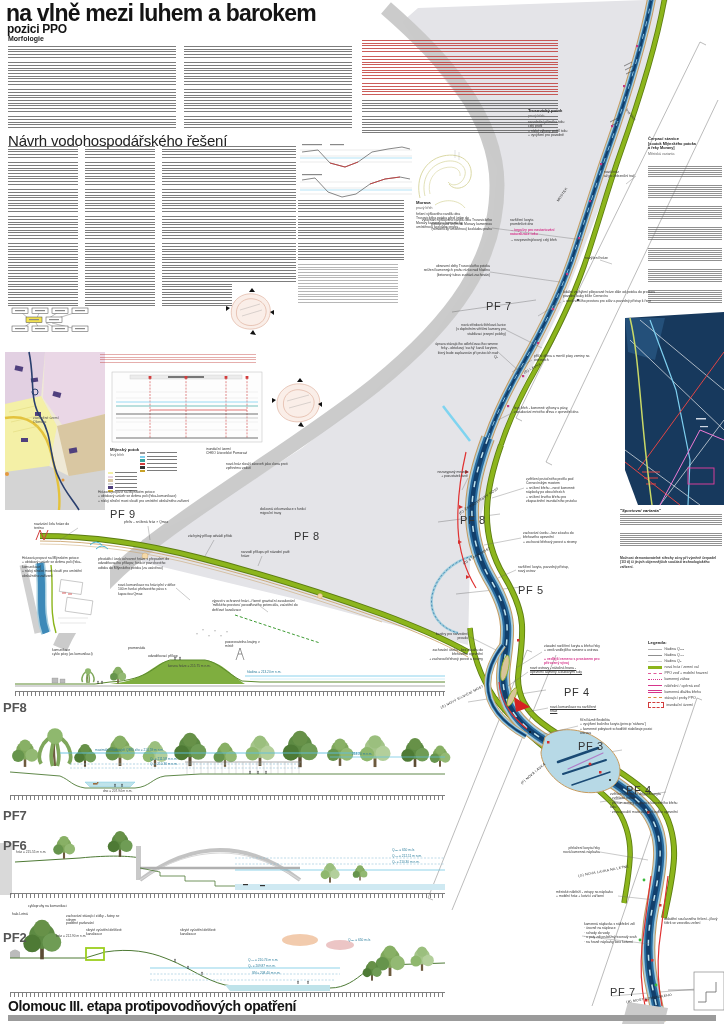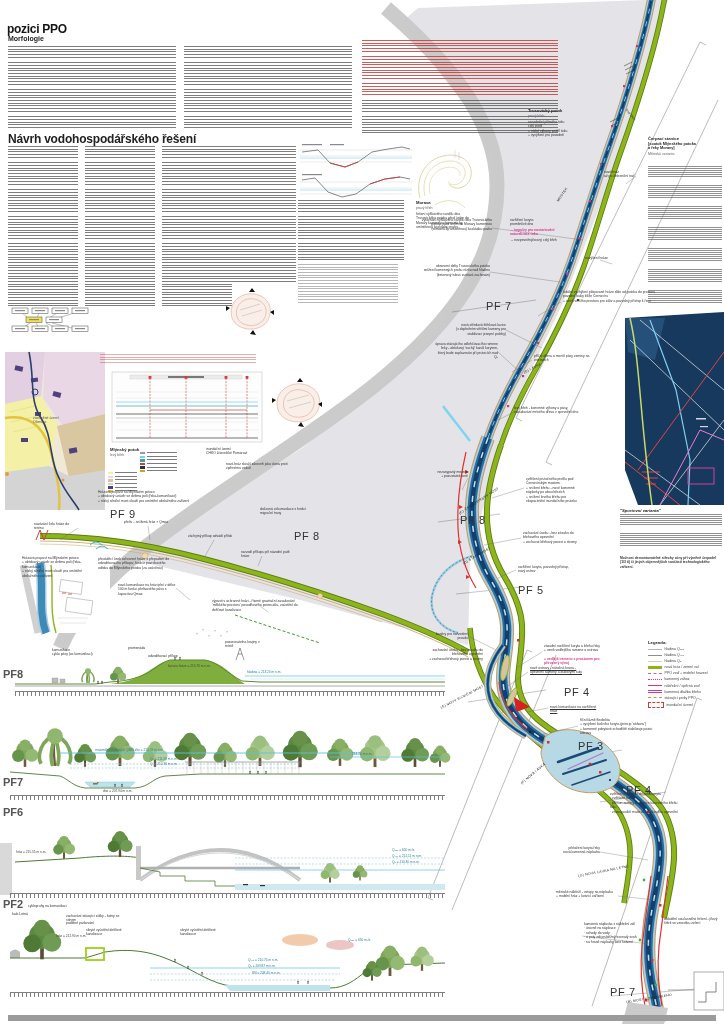--- a/index.html
+++ b/index.html
@@ -9,24 +9,24 @@
   svg{display:block;}
   
   .bars{background:repeating-linear-gradient(#4a4a4a 0 0.9px, transparent 0.9px 2.7px);opacity:.72;}
   .bars.red{background:repeating-linear-gradient(#bf3430 0 0.9px, transparent 0.9px 2.7px);opacity:.8;}
   .bars.light{opacity:.4;}
   .bars.tiny{background:repeating-linear-gradient(#666 0 0.7px, transparent 0.7px 2.1px);}
   
   .title{font-size:23px;font-weight:bold;letter-spacing:-0.8px;color:#141414;line-height:1;}
   .subtitle{font-size:12px;font-weight:bold;letter-spacing:-0.3px;color:#141414;}
   .h-morf{font-size:7px;font-weight:bold;}
-  .h-navrh{font-size:12px;font-weight:bold;letter-spacing:-0.2px;}
+  .h-navrh{font-size:15px;font-weight:normal;letter-spacing:-0.2px;}
   .footer-title{font-size:14px;font-weight:bold;letter-spacing:-0.4px;color:#141414;}
   .pfmap{font-size:11px;color:#333;letter-spacing:0.6px;}
-  .pfstrip{font-size:11px;font-weight:bold;color:#555;}
+  .pfstrip{font-size:13px;font-weight:bold;color:#555;margin-top:32px;}
   .ann{font-size:3.4px;line-height:1.3;color:#333;white-space:pre-line;}
   .ar{text-align:right;}
   .pink{color:#d6358b;font-weight:bold;}
   .u{text-decoration:underline;}
   .lvl{font-size:3.2px;color:#2a7d9c;white-space:nowrap;}
   .lvl.dark{color:#444;}
   .h6{font-size:4.2px;font-weight:bold;color:#222;}
   .h6s{font-size:3.5px;color:#666;}
   .bridge{font-size:3.4px;color:#222;letter-spacing:0.3px;white-space:nowrap;transform-origin:left top;}
   .rot{transform-origin:left top;}
@@ -573,23 +573,25 @@
         <span class="chip" style="background:#e4c23c"></span>
         <span class="bars" style="width:22px;height:2px;display:inline-block"></span>
       </div>
 </div>
 
 <div class="abs ruler" style="left:15px;top:691px;width:430px"></div>
 <div class="abs ruler" style="left:10px;top:795px;width:435px"></div>
 <div class="abs ruler" style="left:10px;top:893px;width:435px"></div>
 <div class="abs ruler" style="left:10px;top:992px;width:435px"></div>
 
+<div class="abs title" style="left:6px;top:2px">na vlně mezi luhem a barokem</div>
 <div class="abs subtitle" style="left:7px;top:22px">pozici PPO</div>
 <div class="abs h-morf" style="left:8px;top:35px">Morfologie</div>
 <div class="abs h-navrh" style="left:8px;top:132px">Návrh vodohospodářského řešení</div>
+<div class="abs footer-title" style="left:8px;top:998px">Olomouc III. etapa protipovodňových opatření</div>
 <div class="abs footer-bar" style="left:8px;top:1015px;width:708px;height:6px"></div>
 
 <div class="abs pfmap" style="left:110px;top:508px">PF 9</div>
 <div class="abs pfmap" style="left:294px;top:530px">PF 8</div>
 <div class="abs pfmap" style="left:486px;top:300px">PF 7</div>
 <div class="abs pfmap" style="left:460px;top:514px">PF 8</div>
 <div class="abs pfmap" style="left:518px;top:584px">PF 5</div>
 <div class="abs pfmap" style="left:564px;top:686px">PF 4</div>
 <div class="abs pfmap" style="left:578px;top:740px">PF 3</div>
 <div class="abs pfmap" style="left:626px;top:784px">PF 4</div>

